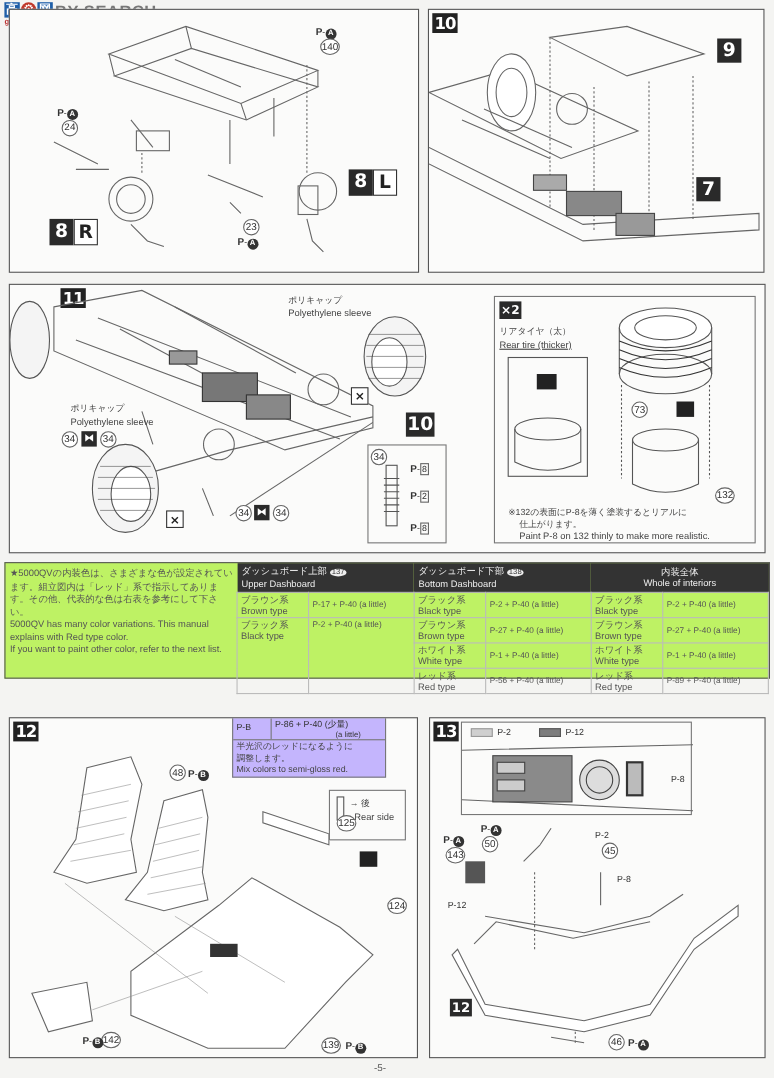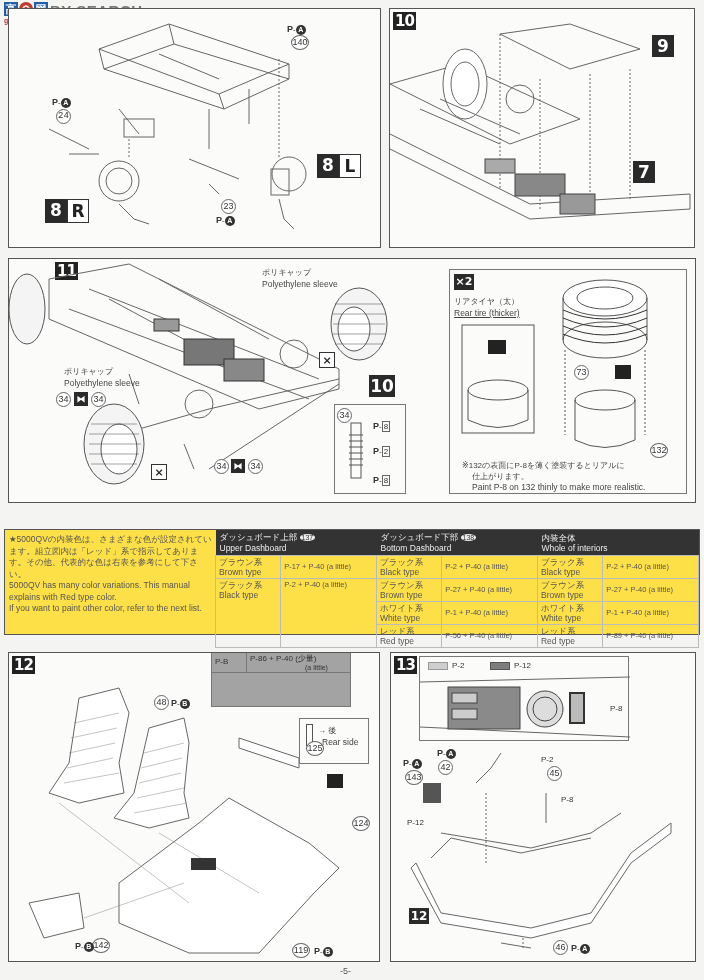--- a/index.html
+++ b/index.html
@@ -26,29 +26,29 @@
   .label-en { position: absolute; font-size: 8.5px; color: #444; white-space: nowrap; }
 
   .drawing { position: absolute; }
   .watermark { position: absolute; left: 4px; top: 2px; display: flex; align-items: flex-start; }
   .wm-logo { display: flex; gap: 1px; }
   .wm-logo span { display: inline-block; width: 14px; height: 14px; font-size: 11px; line-height: 14px; text-align: center; color: #fff; font-weight: bold; }
   .wm-text { font-size: 15px; color: #777; font-weight: bold; margin-left: 2px; letter-spacing: 0.5px; }
   .wm-url { position: absolute; left: 4px; top: 17px; font-size: 7px; color: #b33; font-weight: bold; }
 
   
-  .color-block { position: absolute; left: 4px; top: 529px; width: 696px; height: 106px; border: 1.5px solid #555; background: #fde047; }
+  .color-block { position: absolute; left: 4px; top: 511px; width: 696px; height: 106px; border: 1.5px solid #555; background: #bef264; }
   .intro { position: absolute; left: 4px; top: 4px; width: 205px; font-size: 8.5px; line-height: 11.5px; color: #555; }
   .ctable { position: absolute; left: 210px; top: 0; width: 484px; height: 104px; border-collapse: collapse; }
   .ctable th { background: #333; color: #eee; font-weight: normal; font-size: 8.5px; line-height: 10px; text-align: left; padding: 2px 4px; height: 22px; }
-  .ctable th.center { text-align: left; }
+  .ctable th.center { text-align: center; }
   .ctable td { border: 1px solid #bbb; font-size: 8.5px; line-height: 10px; padding: 1px 3px; color: #555; vertical-align: middle; }
   .ctable td.mix { font-size: 7.5px; white-space: nowrap; }
 
-  .notebox { position: absolute; border: 1px solid #777; background: #a3a3a3; }
+  .notebox { position: absolute; border: 1px solid #777; background: #c4b5fd; }
 </style>
 </head>
 <body>
 
 <div class="watermark">
   <div class="wm-logo">
     <span style="background:#1f5fa8">高</span>
     <span style="background:#c0392b;border-radius:50%">⚙</span>
     <span style="background:#1f5fa8">网</span>
   </div>
@@ -316,34 +316,39 @@
 
   <div class="notebox" style="left:202px;top:-1px;width:140px;height:55px;">
     <div style="display:flex;border-bottom:1px solid #777;height:20px;">
       <div style="width:35px;border-right:1px solid #777;font-size:8px;padding:4px 3px;">P-B</div>
       <div style="font-size:8px;padding:1px 3px;line-height:9px;">
         <span>P-86 + P-40</span>
         <span>(少量)</span><br>
         <span style="margin-left:55px;font-size:7px;">(a little)</span>
       </div>
     </div>
+    <div style="font-size:8px;line-height:10.5px;padding:1px 3px;color:#444;">
+      <div>半光沢のレッドになるように</div>
+      <div>調整します。</div>
+      <div>Mix colors to semi-gloss red.</div>
+    </div>
   </div>
 
   <div class="notebox" style="left:290px;top:65px;width:70px;height:46px;background:#fbfbfa;">
     <div style="position:absolute;left:6px;top:5px;width:7px;height:22px;border:1px solid #555;"></div>
     <div class="label-jp" style="left:18px;top:6px;">→ <span>後</span></div>
     <div class="label-en" style="left:22px;top:18px;">Rear side</div>
   </div>
 
   <div class="partnum" style="left:268px;top:88px;width:18px;margin-left:29px;">125</div>
   <div style="position:absolute;left:318px;top:121px;width:16px;height:14px;background:#222;"></div>
   <div class="partnum" style="left:343px;top:163px;width:18px;">124</div>
   <div class="partnum" style="left:45px;top:285px;width:18px;margin-left:38px;">142</div>
   <div class="paintref" style="left:66px;top:288px;"><b>P</b>-<span class="circ">B</span></div>
-  <div class="partnum" style="left:283px;top:290px;width:18px;">119</div>
+  <div class="partnum" style="left:283px;top:290px;width:18px;">139</div>
   <div class="paintref" style="left:305px;top:293px;"><b>P</b>-<span class="circ">B</span></div>
 </div>
 
 <div class="panel" style="left:390px;top:652px;width:306px;height:310px;">
   <div class="step-badge" style="left:3px;top:3px;">13</div>
   <div class="notebox" style="left:28px;top:3px;width:210px;height:85px;background:#fbfbfa;">
     <div style="position:absolute;left:8px;top:4px;display:flex;align-items:center;gap:4px;font-size:8px;">
       <span style="display:inline-block;width:20px;height:8px;background:#cfcfcf;border:1px solid #999;"></span>
       <span>P-2</span>
     </div>
@@ -371,21 +376,21 @@
       <path d="M40 205 L60 185 L130 200 L200 185"></path>
       <path d="M100 115 L110 100 M100 115 L85 130"></path>
       <line x1="95" y1="140" x2="95" y2="210" stroke-dasharray="2,2"></line>
       <line x1="132" y1="285" x2="132" y2="295" stroke-dasharray="2,2"></line>
       <path d="M110 290 L140 295"></path>
       <line x1="155" y1="140" x2="155" y2="170"></line>
     </g>
     <rect x="32" y="130" width="18" height="20" fill="#555"></rect>
   </svg>
   <div class="paintref" style="left:46px;top:95px;"><b>P</b>-<span class="circ">A</span></div>
-  <div class="partnum" style="left:47px;top:107px;">42</div>
+  <div class="partnum" style="left:47px;top:107px;">50</div>
   <div class="paintref" style="left:12px;top:105px;"><b>P</b>-<span class="circ">A</span></div>
   <div class="partnum" style="left:14px;top:117px;width:18px;">143</div>
   <div class="paintref" style="left:150px;top:102px;">P-2</div>
   <div class="partnum" style="left:156px;top:113px;">45</div>
   <div class="paintref" style="left:16px;top:165px;">P-12</div>
   <div class="paintref" style="left:170px;top:142px;">P-8</div>
   <div class="ref-badge" style="left:18px;top:255px;width:20px;font-size:12px;line-height:16px;">12</div>
   <div class="partnum" style="left:162px;top:287px;">46</div>
   <div class="paintref" style="left:180px;top:290px;"><b>P</b>-<span class="circ">A</span></div>
 </div>

